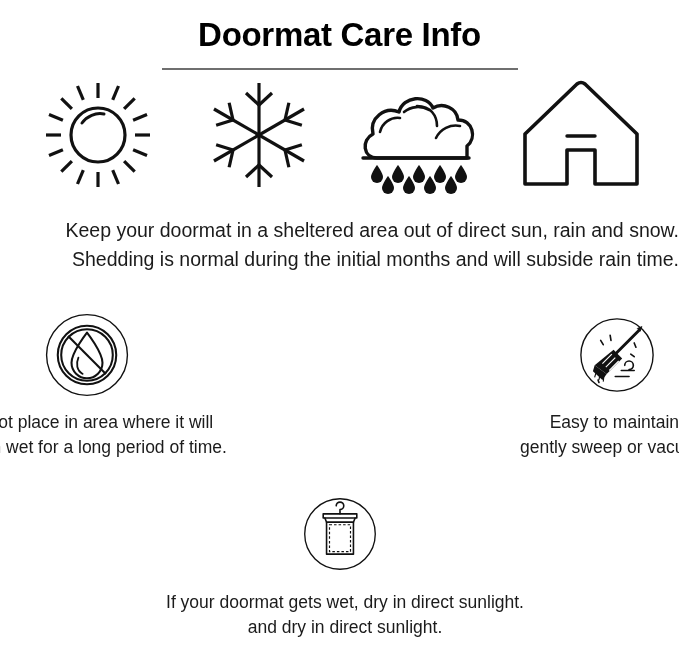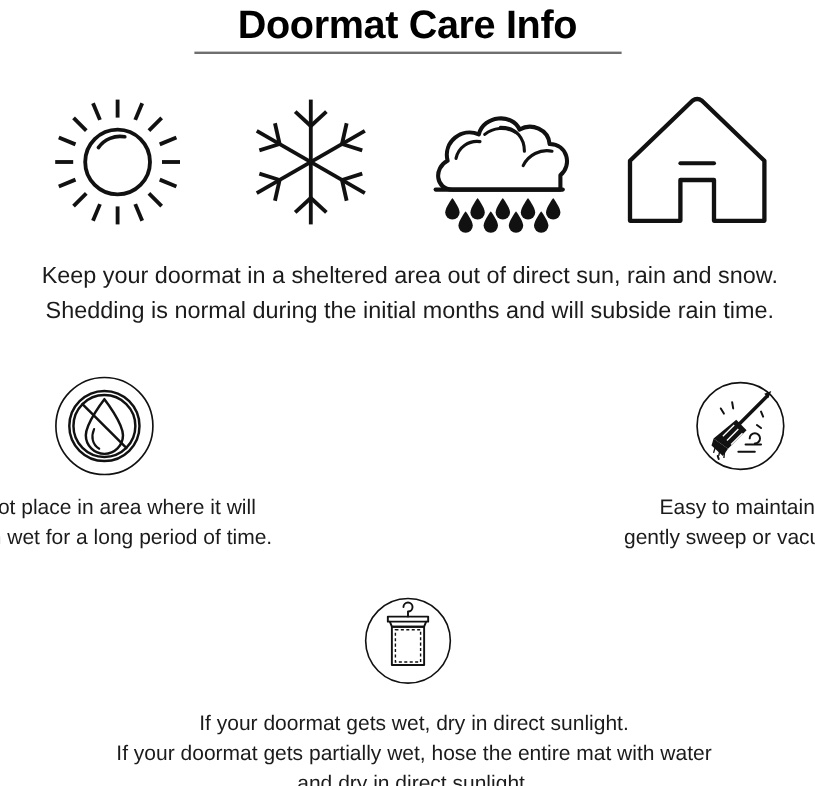--- a/index.html
+++ b/index.html
@@ -25,21 +25,21 @@
     width: 679px;
     text-align: center;
   }
   #page-title {
     font-family: "Liberation Sans", sans-serif;
     font-weight: bold;
     font-size: 33px;
     letter-spacing: -0.3px;
     color: #000000;
     line-height: 38px;
-    margin: 0;
+    margin: 14px;
     padding-top: 2px;
   }
   #title-underline {
     width: 356px;
     height: 2px;
     background: #6f6f6f;
     margin: 3px auto 0 auto;
   }
 
   
@@ -62,21 +62,21 @@
     align-items: center;
     justify-content: center;
   }
 
   
   #intro-paragraph {
     position: absolute;
     top: 216px;
     left: 0;
     width: 679px;
-    text-align: center;
+    text-align: right;
     padding-left: 4px;
     box-sizing: border-box;
     font-size: 19.5px;
     line-height: 29px;
     color: #1b1b1b;
   }
   #intro-paragraph div { white-space: nowrap; }
 
   
   #care-row {
@@ -315,16 +315,15 @@
     <g fill="none" stroke="#111" stroke-width="1.9" stroke-linecap="round" stroke-linejoin="round">
       <path d="M50 26 L50 21 A4.5 4.5 0 1 0 45.5 16.5"></path>
       <rect x="30" y="26" width="40" height="5"></rect>
       <path d="M32 31 L34 36 L66 36 L68 31"></path>
       <rect x="34" y="36" width="32" height="38"></rect>
     </g>
     <rect x="37.5" y="39" width="25" height="32" fill="none" stroke="#111" stroke-width="1.4" stroke-dasharray="3 2.4"></rect>
   </svg>
   <div id="dry-caption">
     <div>If your doormat gets wet, dry in direct sunlight.</div>
-    <div>If your doormat gets partially wet, hose the entire mat with water</div>
     <div>and dry in direct sunlight.</div>
   </div>
 </div>
 
 </body></html>

